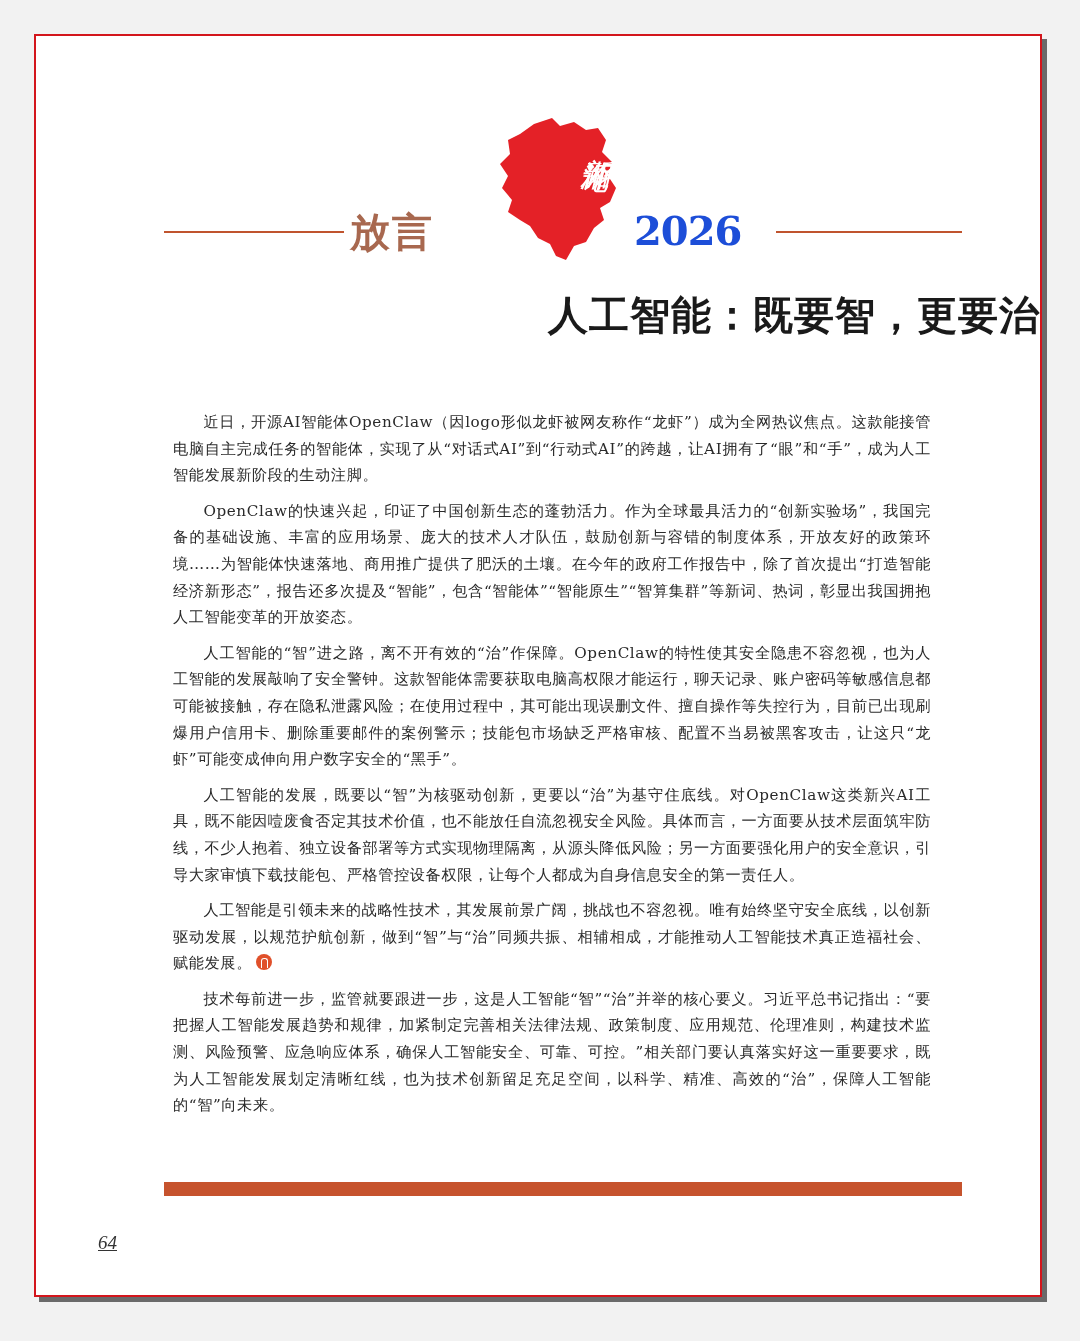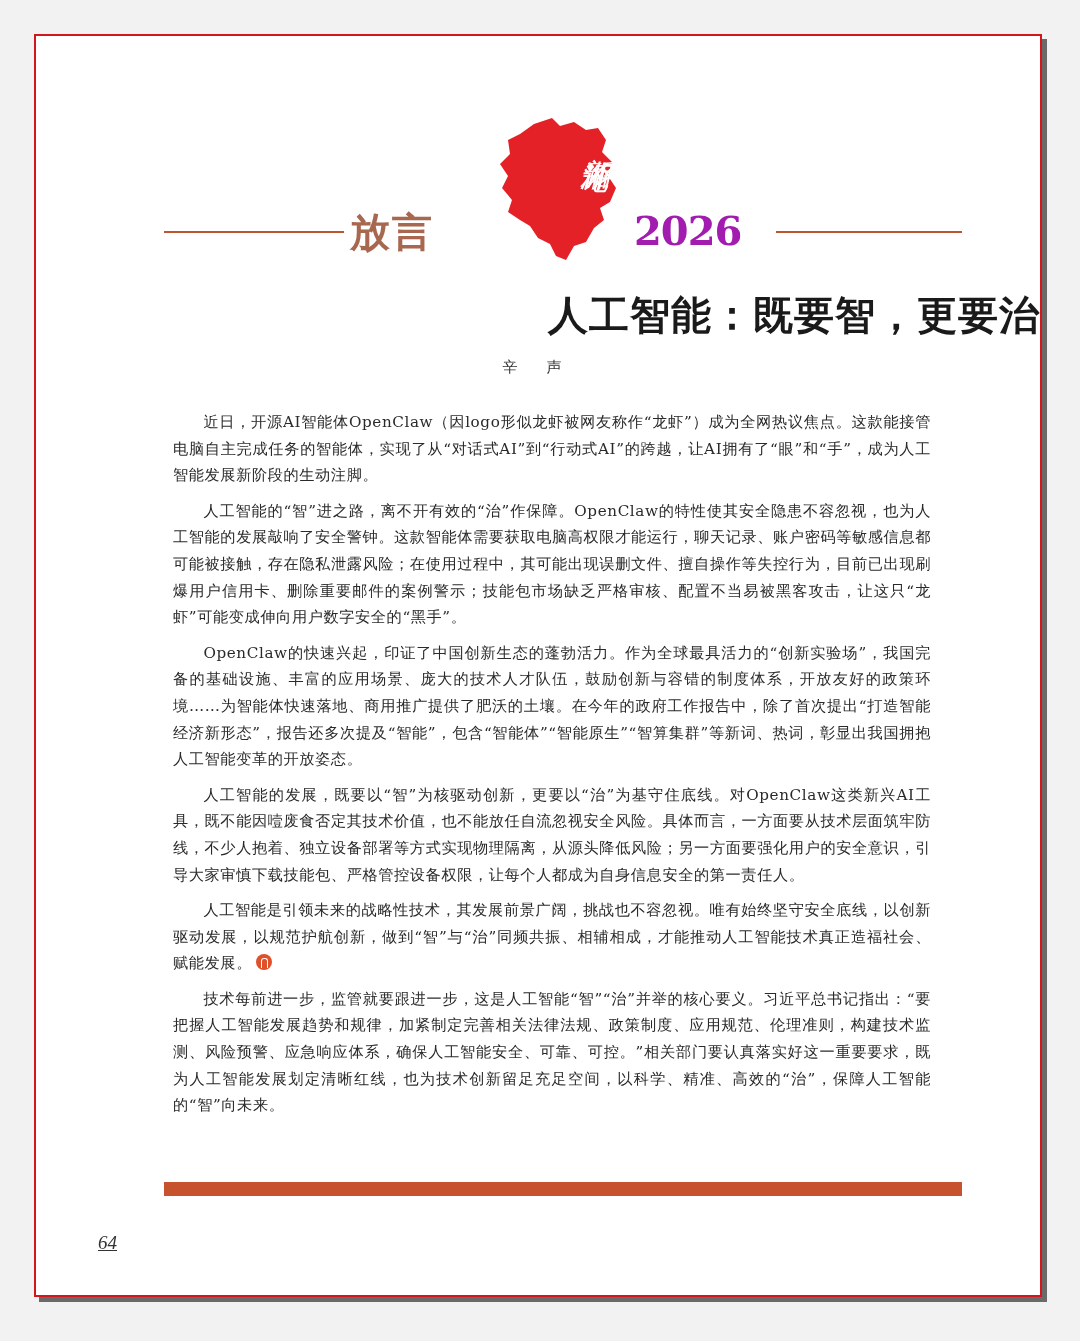--- a/index.html
+++ b/index.html
@@ -37,21 +37,21 @@
       position: absolute; left: 186px; top: 92px;
       font-family: "DejaVu Sans", sans-serif;
       font-weight: bold; font-size: 40px; letter-spacing: 2px;
       color: #a8684f;
       line-height: 48px;
     }
     .year {
       position: absolute; left: 470px; top: 90px;
       font-family: "DejaVu Serif", serif;
       font-weight: bold; font-size: 40px; letter-spacing: -1px;
-      color: #a21caf;
+      color: #1d4ed8;
       line-height: 50px;
     }
     .logo {
       position: absolute; left: 330px; top: 0;
       width: 130px; height: 150px;
     }
     .logo svg { width: 130px; height: 150px; display: block; }
     .logo-text {
       position: absolute; left: 12px; top: 18px;
       width: 110px;
@@ -118,26 +118,25 @@
       <svg viewBox="0 0 130 150">
         <path d="M40 8 L58 2 L66 10 L80 6 L92 14 L104 12 L112 24 L108 36 L118 46 L114 60 L122 72 L116 86 L106 92 L110 104 L100 112 L92 126 L80 130 L72 144 L62 140 L56 128 L44 122 L36 110 L26 104 L14 96 L18 84 L8 72 L14 60 L6 48 L16 38 L14 24 L26 18 Z" fill="#e42127"></path>
       </svg>
       <div class="logo-text">新湘评论</div>
     </div>
     <div class="year">2026</div>
     <div class="rule-right"></div>
   </div>
 
   <h1 class="title" style="margin:0;text-align:right;">人工智能：既要智，更要治</h1>
-  <div class="author">辛 声</div>
 
   <div class="body">
     <p>近日，开源AI智能体OpenClaw（因logo形似龙虾被网友称作“龙虾”）成为全网热议焦点。这款能接管电脑自主完成任务的智能体，实现了从“对话式AI”到“行动式AI”的跨越，让AI拥有了“眼”和“手”，成为人工智能发展新阶段的生动注脚。</p>
+    <p>OpenClaw的快速兴起，印证了中国创新生态的蓬勃活力。作为全球最具活力的“创新实验场”，我国完备的基础设施、丰富的应用场景、庞大的技术人才队伍，鼓励创新与容错的制度体系，开放友好的政策环境……为智能体快速落地、商用推广提供了肥沃的土壤。在今年的政府工作报告中，除了首次提出“打造智能经济新形态”，报告还多次提及“智能”，包含“智能体”“智能原生”“智算集群”等新词、热词，彰显出我国拥抱人工智能变革的开放姿态。</p>
     <p>人工智能的“智”进之路，离不开有效的“治”作保障。OpenClaw的特性使其安全隐患不容忽视，也为人工智能的发展敲响了安全警钟。这款智能体需要获取电脑高权限才能运行，聊天记录、账户密码等敏感信息都可能被接触，存在隐私泄露风险；在使用过程中，其可能出现误删文件、擅自操作等失控行为，目前已出现刷爆用户信用卡、删除重要邮件的案例警示；技能包市场缺乏严格审核、配置不当易被黑客攻击，让这只“龙虾”可能变成伸向用户数字安全的“黑手”。</p>
-    <p>OpenClaw的快速兴起，印证了中国创新生态的蓬勃活力。作为全球最具活力的“创新实验场”，我国完备的基础设施、丰富的应用场景、庞大的技术人才队伍，鼓励创新与容错的制度体系，开放友好的政策环境……为智能体快速落地、商用推广提供了肥沃的土壤。在今年的政府工作报告中，除了首次提出“打造智能经济新形态”，报告还多次提及“智能”，包含“智能体”“智能原生”“智算集群”等新词、热词，彰显出我国拥抱人工智能变革的开放姿态。</p>
     <p>人工智能的发展，既要以“智”为核驱动创新，更要以“治”为基守住底线。对OpenClaw这类新兴AI工具，既不能因噎废食否定其技术价值，也不能放任自流忽视安全风险。具体而言，一方面要从技术层面筑牢防线，不少人抱着、独立设备部署等方式实现物理隔离，从源头降低风险；另一方面要强化用户的安全意识，引导大家审慎下载技能包、严格管控设备权限，让每个人都成为自身信息安全的第一责任人。</p>
     <p><span>人工智能是引领未来的战略性技术，其发展前景广阔，挑战也不容忽视。唯有始终坚守安全底线，以创新驱动发展，以规范护航创新，做到“智”与“治”同频共振、相辅相成，才能推动人工智能技术真正造福社会、赋能发展。</span><span class="end-mark"></span></p>
     <p>技术每前进一步，监管就要跟进一步，这是人工智能“智”“治”并举的核心要义。习近平总书记指出：“要把握人工智能发展趋势和规律，加紧制定完善相关法律法规、政策制度、应用规范、伦理准则，构建技术监测、风险预警、应急响应体系，确保人工智能安全、可靠、可控。”相关部门要认真落实好这一重要要求，既为人工智能发展划定清晰红线，也为技术创新留足充足空间，以科学、精准、高效的“治”，保障人工智能的“智”向未来。</p>
   </div>
 
   <div class="bottom-bar"></div>
   <div class="page-number">64</div>
 </div>
 
 </body></html>

